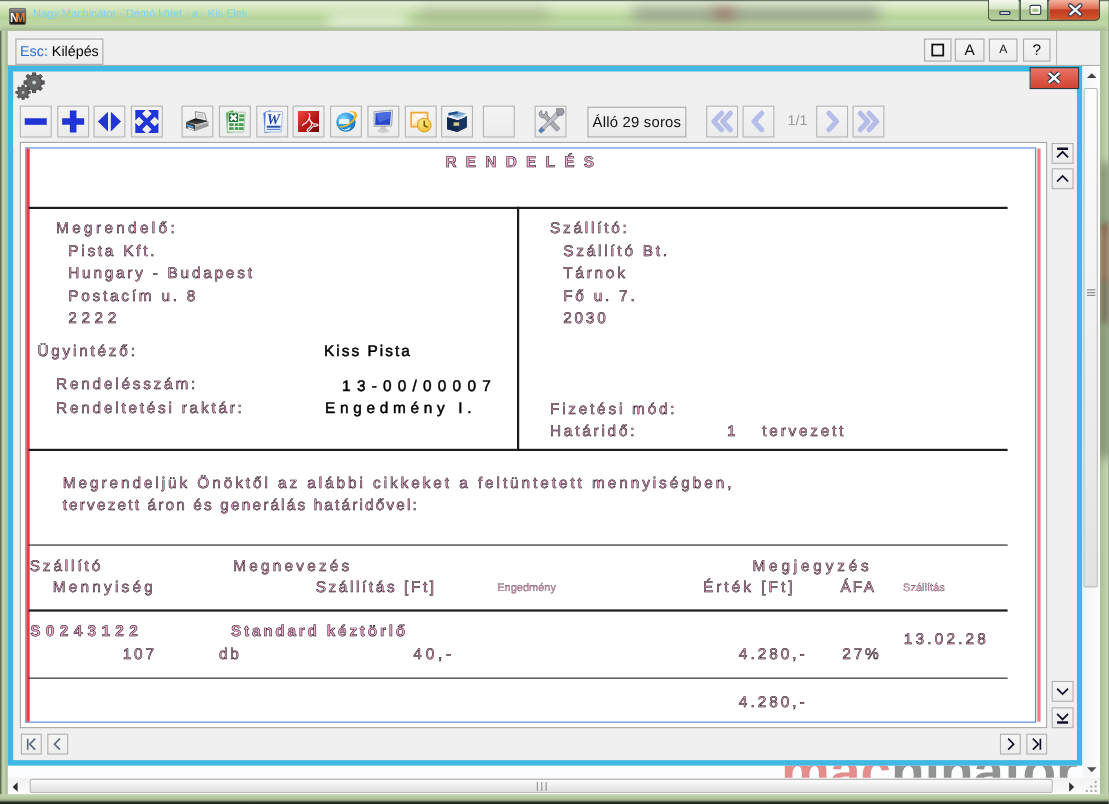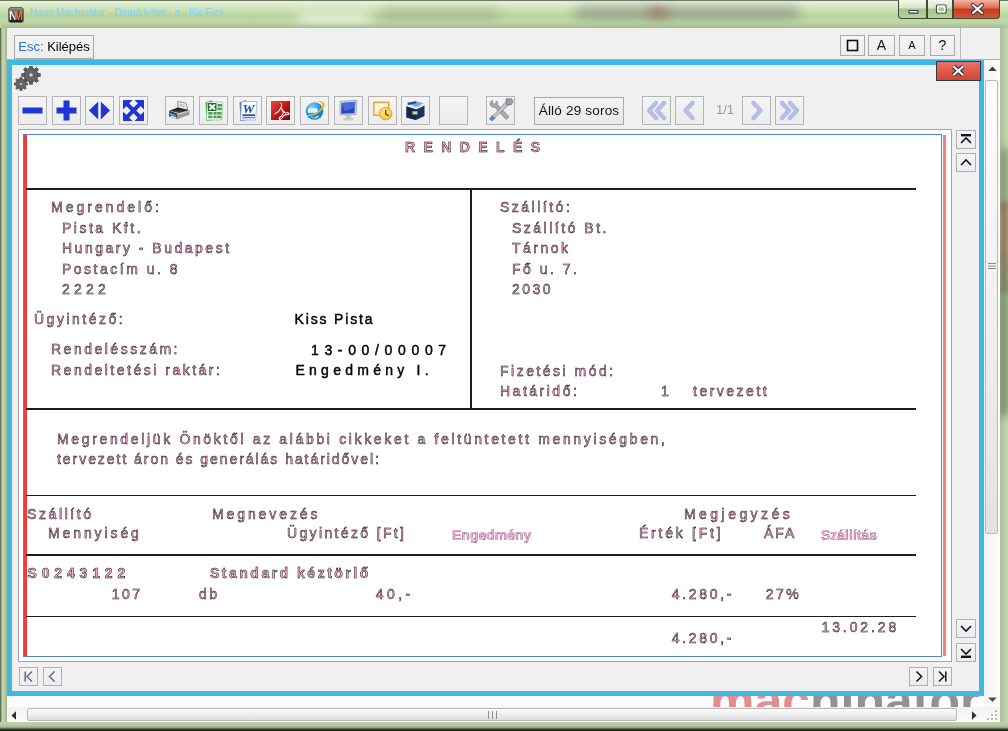--- a/index.html
+++ b/index.html
@@ -44,21 +44,21 @@
 
   
   #viewport { left:18px; top:129px; width:934px; height:533px; background:#fff; border:1px solid #a5a5a5; }
   #page { left:23px; top:134px; width:919px; height:523px; border:1px solid #4e82e2; background:#fff; }
   .pink { background:#f13a3a; }
   .hline { background:#1c1c1c; height:1px; }
   .vline { background:#1c1c1c; width:1px; }
 
   .doc { font-size:14px; letter-spacing:2.5px; color:#f9a8d4; white-space:pre; line-height:16px; -webkit-text-stroke:0.45px #000; }
   .docb { font-weight:bold; }
-  .docsm { font-size:14px; letter-spacing:0px;font-weight:bold; -webkit-text-stroke:0.2px #000; }
+  .docsm { font-size:10px; letter-spacing:0px; -webkit-text-stroke:0.2px #000; }
   .docv { font-size:14px; -webkit-text-stroke:0.45px #000; }
 
   
   .sbtn { width:20px; height:19px; background:linear-gradient(180deg,#f5f5f5,#ececec); border:1px solid #b0b0b0; }
   .sbtn svg { position:absolute; left:1px; top:1px; }
 
   
   #wm { left:710px; top:672px; font-size:50px; font-weight:bold; letter-spacing:0px; z-index:0; }
   #wm .r { color:#e38d8d; } #wm .g { color:#929292; }
 
@@ -396,34 +396,34 @@
   <div class="abs doc" style="left:693px;top:382.5px">tervezett</div>
 
   <div class="abs doc" style="left:57px;top:430.5px;letter-spacing:2.65px">Megrendeljük Önöktől az alábbi cikkeket a feltüntetett mennyiségben,</div>
   <div class="abs doc" style="left:57px;top:451px;letter-spacing:1.95px">tervezett áron és generálás határidővel:</div>
 
   <div class="abs hline" style="left:26px;top:494.5px;width:890px;height:1.9px"></div>
   <div class="abs doc" style="left:27px;top:505.5px;letter-spacing:2.6px">Szállító</div>
   <div class="abs doc" style="left:212px;top:505.5px;letter-spacing:2.9px">Megnevezés</div>
   <div class="abs doc" style="left:684px;top:505.5px;letter-spacing:3.45px">Megjegyzés</div>
   <div class="abs doc" style="left:48px;top:524.5px;letter-spacing:2.9px">Mennyiség</div>
-  <div class="abs doc" style="left:287px;top:524.5px;letter-spacing:2.35px">Ügyintéző [Ft]</div>
+  <div class="abs doc" style="left:287px;top:524.5px;letter-spacing:2.35px">Szállítás [Ft]</div>
   <div class="abs doc docsm" style="left:452px;top:527px">Engedmény</div>
   <div class="abs doc" style="left:639px;top:524.5px;letter-spacing:2.75px">Érték [Ft]</div>
   <div class="abs doc" style="left:764px;top:524.5px;letter-spacing:2px">ÁFA</div>
   <div class="abs doc docsm" style="left:821px;top:527px">Szállítás</div>
   <div class="abs hline" style="left:26px;top:554px;width:890px;height:2.4px"></div>
   <div class="abs doc docb" style="left:27.5px;top:564.8px;letter-spacing:4.85px">S0243122</div>
   <div class="abs doc docb" style="left:210px;top:564.5px">Standard kéztörlő</div>
   <div class="abs doc" style="right:865.5px;top:586.3px">107</div>
   <div class="abs doc" style="left:199px;top:586px">db</div>
   <div class="abs doc" style="right:594.5px;top:586.3px;letter-spacing:3.4px">40,-</div>
   <div class="abs doc" style="right:273.8px;top:586.3px;letter-spacing:2.7px">4.280,-</div>
   <div class="abs doc" style="right:206.7px;top:586.3px">27%</div>
-  <div class="abs doc" style="left:821.5px;top:619px;letter-spacing:2.9px">13.02.28</div>
+  <div class="abs doc" style="left:821.5px;top:572px;letter-spacing:2.9px">13.02.28</div>
   <div class="abs hline" style="left:26px;top:615.5px;width:890px;height:1.9px"></div>
   <div class="abs doc" style="right:273.8px;top:629.8px;letter-spacing:2.7px">4.280,-</div>
 
   <div class="abs sbtn" style="left:956px;top:130px">
     <svg width="16" height="15" viewBox="0 0 16 15" fill="none" stroke="#10102a" stroke-width="1.6">
       <path d="M3 3.2h10" stroke-width="2.4"></path>
       <path d="M3 11l5-5 5 5"></path>
     </svg>
   </div>
   <div class="abs sbtn" style="left:956px;top:153px">

